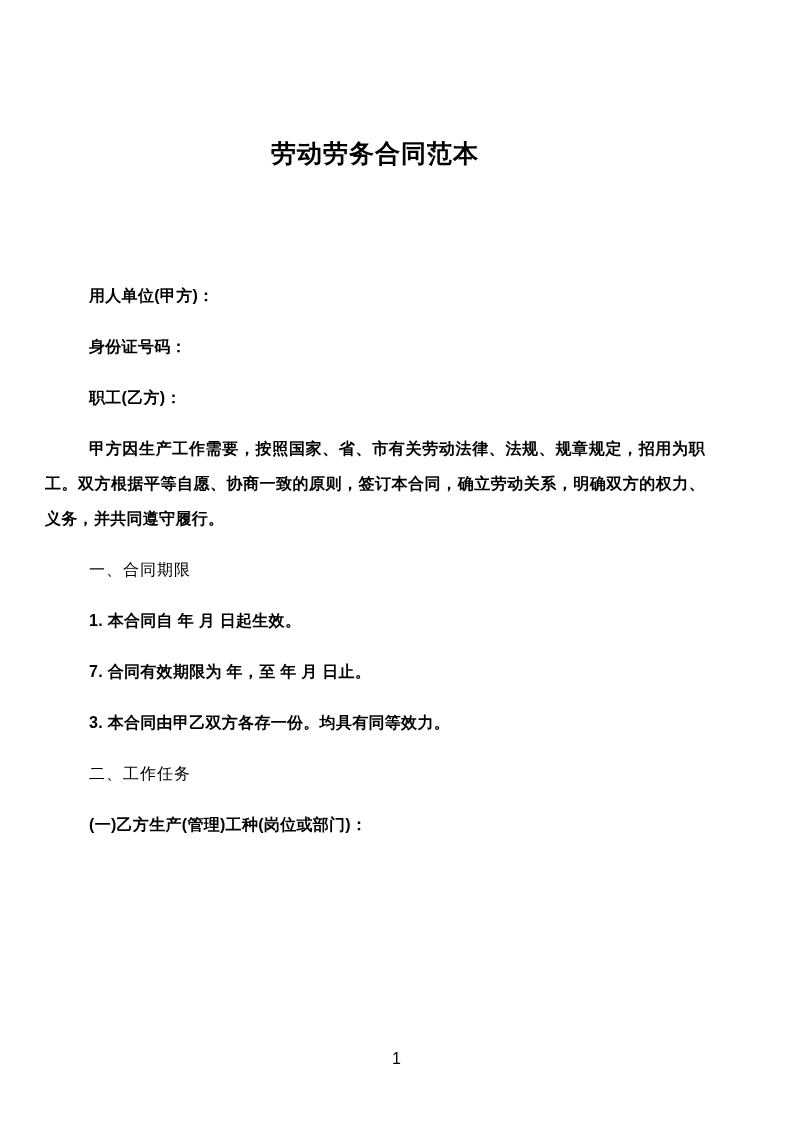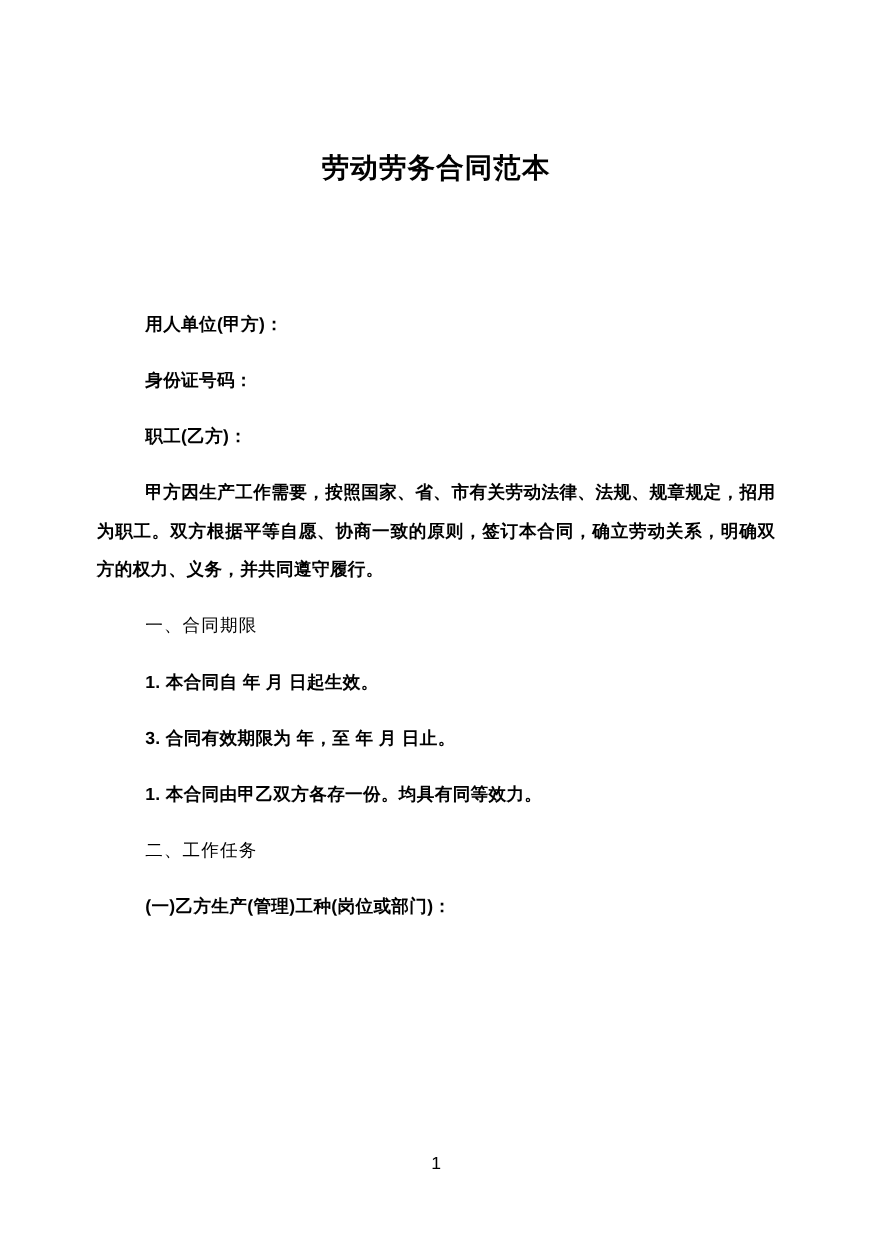--- a/index.html
+++ b/index.html
@@ -9,21 +9,21 @@
   }
   .page {
     position: relative;
     width: 793px;
     height: 1122px;
     margin: 0 auto;
     background: #ffffff;
     color: #000000;
     font-family: "Liberation Sans", sans-serif;
     box-sizing: border-box;
-    padding: 135px 88px 0 88px;
+    padding: 135px 88px 0 45px;
     overflow: hidden;
   }
   .doc-title {
     margin: 0 0 107px 0;
     font-size: 25px;
     font-weight: 700;
     line-height: 36px;
     text-align: center;
     letter-spacing: 1px;
   }
@@ -62,25 +62,25 @@
   <p class="para">身份证号码：</p>
 
   <p class="para">职工(乙方)：</p>
 
   <p class="para">甲方因生产工作需要，按照国家、省、市有关劳动法律、法规、规章规定，招用为职工。双方根据平等自愿、协商一致的原则，签订本合同，确立劳动关系，明确双方的权力、义务，并共同遵守履行。</p>
 
   <p class="para heading">一、合同期限</p>
 
   <p class="para">1. 本合同自 年 月 日起生效。</p>
 
-  <p class="para">3. 合同有效期限为 年，至 年 月 日止。</p>
+  <p class="para">7. 合同有效期限为 年，至 年 月 日止。</p>
 
 
 
-  <p class="para">1. 本合同由甲乙双方各存一份。均具有同等效力。</p>
+  <p class="para">3. 本合同由甲乙双方各存一份。均具有同等效力。</p>
 
   <p class="para heading">二、工作任务</p>
 
   <p class="para">(一)乙方生产(管理)工种(岗位或部门)：</p>
 
   <div class="page-number">1</div>
 
 </div>
 
 </body></html>

